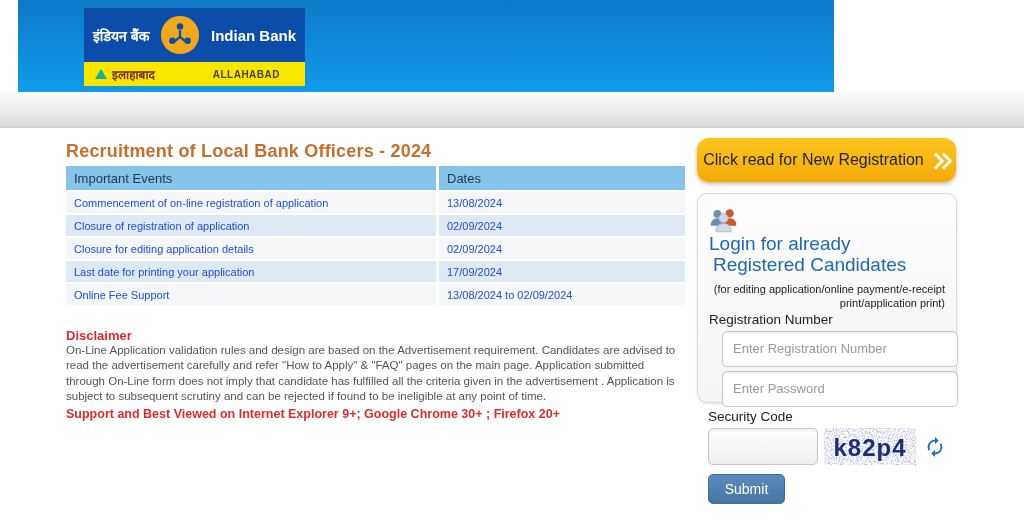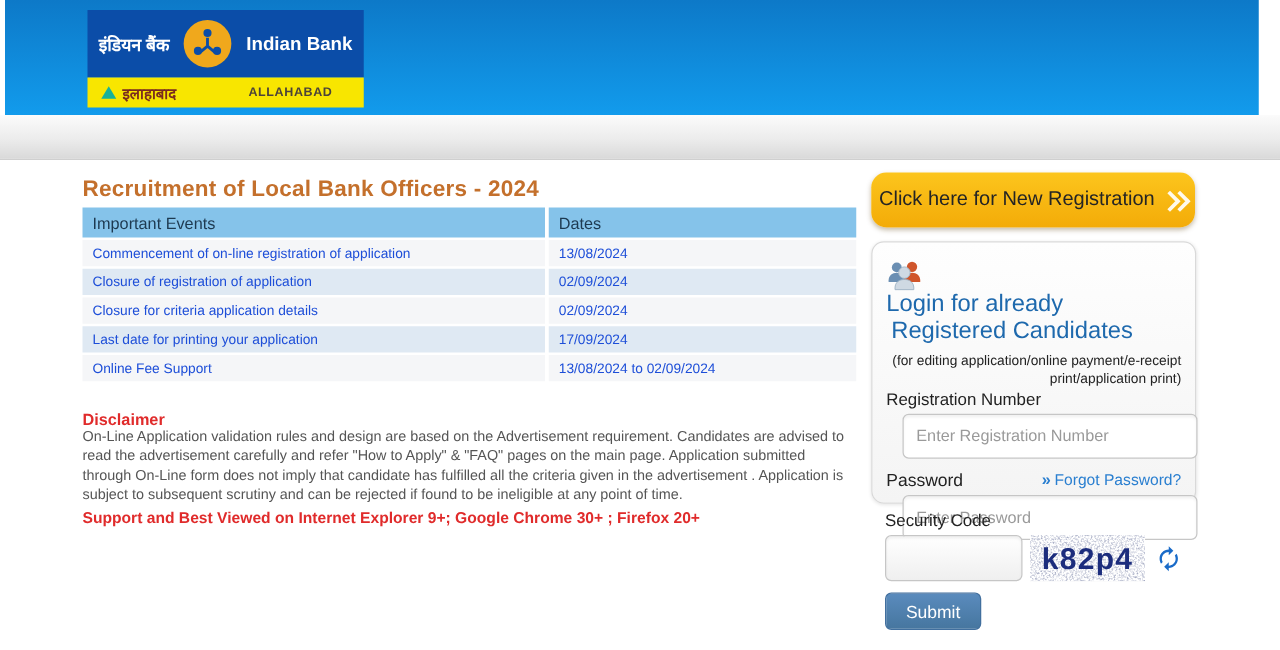--- a/index.html
+++ b/index.html
@@ -1,20 +1,20 @@
 <!DOCTYPE html>
 <html><head>
 <meta charset="utf-8">
 <style>
   html,body{margin:0;padding:0;}
   body{font-family:"Liberation Sans",sans-serif;background:#ffffff;}
   .page{position:relative;width:1024px;height:520px;overflow:hidden;background:#ffffff;}
 
   
-  .topbar{position:absolute;top:0;left:4px;width:1003px;height:92px;
+  .topbar{position:absolute;top:0;left:18px;width:816px;height:92px;
           background:linear-gradient(180deg,#0d79c8 0%,#129bec 100%);}
   .logo{position:absolute;left:66px;top:8px;width:221px;}
   .logo-top{height:54px;background:#0b4da8;display:flex;align-items:center;
             justify-content:space-between;padding:0 9px;box-sizing:border-box;}
   .logo-hindi{color:#ffffff;font-weight:bold;font-size:14px;white-space:nowrap;}
   .logo-eng{color:#ffffff;font-weight:bold;font-size:15px;white-space:nowrap;}
   .logo-bottom{height:24px;background:#f8e600;display:flex;align-items:center;
                padding:0 11px;box-sizing:border-box;}
   .tri{width:0;height:0;border-left:6px solid transparent;border-right:6px solid transparent;
        border-bottom:10px solid #17b29a;margin-right:5px;}
@@ -127,39 +127,39 @@
     </div>
     <div class="t-row t-body row-odd">
       <div class="cell c1">Commencement of on-line registration of application</div>
       <div class="cell c2">13/08/2024</div>
     </div>
     <div class="t-row t-body row-even">
       <div class="cell c1">Closure of registration of application</div>
       <div class="cell c2">02/09/2024</div>
     </div>
     <div class="t-row t-body row-odd">
-      <div class="cell c1">Closure for criteria application details</div>
+      <div class="cell c1">Closure for editing application details</div>
       <div class="cell c2">02/09/2024</div>
     </div>
     <div class="t-row t-body row-even">
       <div class="cell c1">Last date for printing your application</div>
       <div class="cell c2">17/09/2024</div>
     </div>
     <div class="t-row t-body row-odd">
       <div class="cell c1">Online Fee Support</div>
       <div class="cell c2">13/08/2024 to 02/09/2024</div>
     </div>
   </div>
 
   <div class="disc-head">Disclaimer</div>
   <p class="disc-body">On-Line Application validation rules and design are based on the Advertisement requirement. Candidates are advised to read the advertisement carefully and refer "How to Apply" &amp; "FAQ" pages on the main page. Application submitted through On-Line form does not imply that candidate has fulfilled all the criteria given in the advertisement . Application is subject to subsequent scrutiny and can be rejected if found to be ineligible at any point of time.</p>
   <div class="support">Support and Best Viewed on Internet Explorer 9+; Google Chrome 30+ ; Firefox 20+</div>
 
   <button class="reg-btn">
-    <span>Click here for New Registration</span>
+    <span>Click read for New Registration</span>
     <span class="chevrons">
         <i></i>
         <i></i>
       </span>
   </button>
 
   <section class="login-panel">
     <div class="login-head">
       <svg width="30" height="26" viewBox="0 0 32 27">
         <circle cx="9" cy="7" r="4.2" fill="#6b8fb3"></circle>
@@ -170,27 +170,20 @@
         <path d="M7.5 24.5c0-4.6 3.4-7.2 8-7.2s8 2.6 8 7.2V26h-16z" fill="#cfd9e3" stroke="#9fb3c4" stroke-width="0.8"></path>
       </svg>
       <div class="login-title">
         <div class="l1">Login for already</div>
         <div class="l2">Registered Candidates</div>
       </div>
     </div>
     <p class="login-note">(for editing application/online payment/e-receipt print/application print)</p>
     <label class="fld-label">Registration Number</label>
     <input class="txt-input" type="text" placeholder="Enter Registration Number" style="">
-    <div class="pw-row">
-      <label class="fld-label">Password</label>
-      <a class="forgot">
-        <span class="fp-chev">»</span>
-        <span>Forgot Password?</span>
-      </a>
-    </div>
     <input class="txt-input" type="password" placeholder="Enter Password" style="">
   </section>
 
   <label class="sec-label">Security Code</label>
   <div class="captcha-row">
     <input class="sec-input" type="text" style="">
     <div class="captcha">
       <svg width="92" height="37">
         <filter id="noiseF">
           <feTurbulence type="fractalNoise" baseFrequency="0.65" numOctaves="3" seed="11" stitchTiles="stitch"></feTurbulence>

